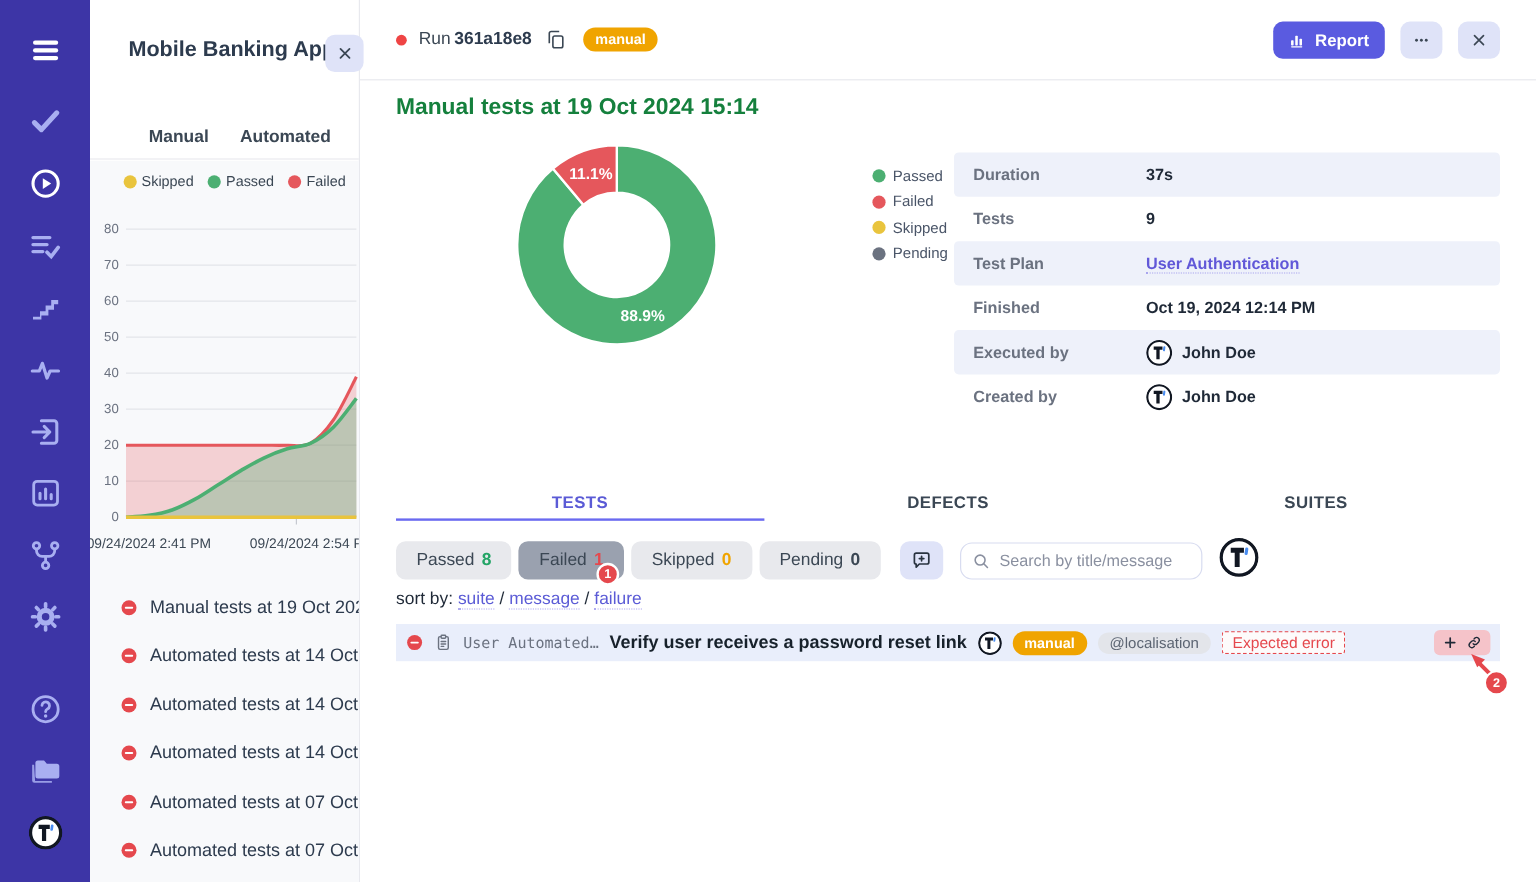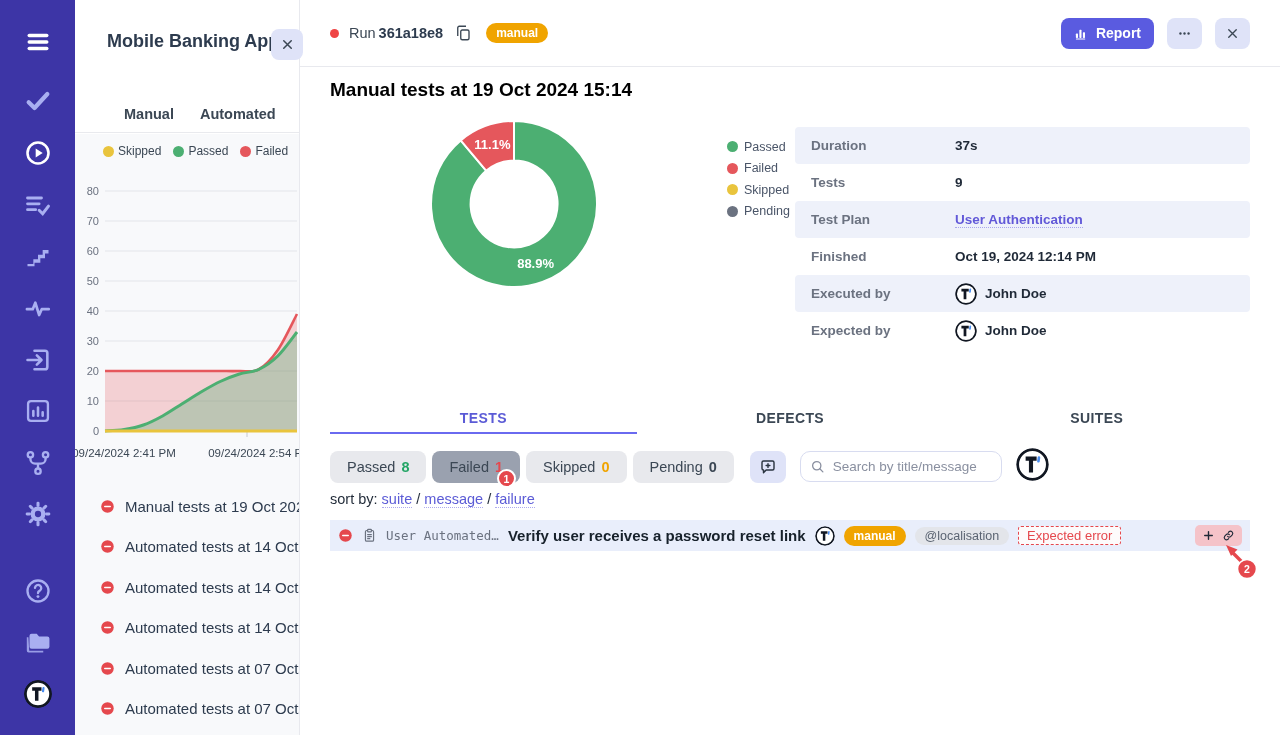--- a/index.html
+++ b/index.html
@@ -54,21 +54,21 @@
     border-radius:10px; padding:3px 10px; margin-left:14px; }
   .topbar-right { margin-left:auto; display:flex; align-items:center; gap:13px; }
   .btn-report { background:#5a5be0; color:#fff; border:none; border-radius:8px;
     height:31px; padding:0 13px; font-size:14px; font-weight:bold; display:flex;
     align-items:center; gap:7px; cursor:pointer; font-family:inherit; }
   .btn-report svg { width:15px; height:15px; }
   .btn-ghost { background:#dfe3f8; border:none; border-radius:8px; width:35px; height:31px;
     display:flex; align-items:center; justify-content:center; color:#3b4754; cursor:pointer; }
   .btn-ghost svg { width:15px; height:15px; }
   .run-title { position:absolute; left:30px; top:79px; font-size:19px; font-weight:bold;
-    color:#000000; }
+    color:#15803d; }
 
   #donut { position:absolute; left:129px; top:119px; width:170px; height:170px; }
   .donut-legend { position:absolute; left:427px; top:136px; }
   .dl-item { display:flex; align-items:center; gap:6px; height:21.5px;
     font-size:12.5px; color:#4a5568; }
   .dl-item i { width:11px; height:11px; border-radius:50%; display:inline-block; }
 
   .details { position:absolute; left:495px; top:127px; width:455px; font-size:14px; }
   .d-row { height:37px; display:flex; align-items:center; padding-left:16px; position:relative; }
   .d-row:nth-child(odd) { background:#eef1fa; border-radius:4px; }
@@ -401,21 +401,21 @@
       </div>
       <div class="d-row">
         <span class="d-label">Executed by</span>
         <span class="d-value"><svg width="22" height="22" viewBox="0 0 24 24" class="avatar">
             <circle cx="12" cy="12" r="10.8" fill="#fff" stroke="#111722" stroke-width="1.9"></circle>
             <path d="M7 6.2 h8 v3 h-2.6 v8.6 h-3 V9.2 H7 Z" fill="#111722"></path>
             <rect x="15.6" y="6" width="1.9" height="4.6" rx="0.9" fill="#4a8df0" transform="rotate(8 16.5 8)"></rect>
           </svg>John Doe</span>
       </div>
       <div class="d-row">
-        <span class="d-label">Expected by</span>
+        <span class="d-label">Created by</span>
         <span class="d-value"><svg width="22" height="22" viewBox="0 0 24 24" class="avatar">
             <circle cx="12" cy="12" r="10.8" fill="#fff" stroke="#111722" stroke-width="1.9"></circle>
             <path d="M7 6.2 h8 v3 h-2.6 v8.6 h-3 V9.2 H7 Z" fill="#111722"></path>
             <rect x="15.6" y="6" width="1.9" height="4.6" rx="0.9" fill="#4a8df0" transform="rotate(8 16.5 8)"></rect>
           </svg>John Doe</span>
       </div>
     </div>
 
   <nav class="result-tabs" id="resultTabs">
       <div class="rtab active">TESTS</div>

